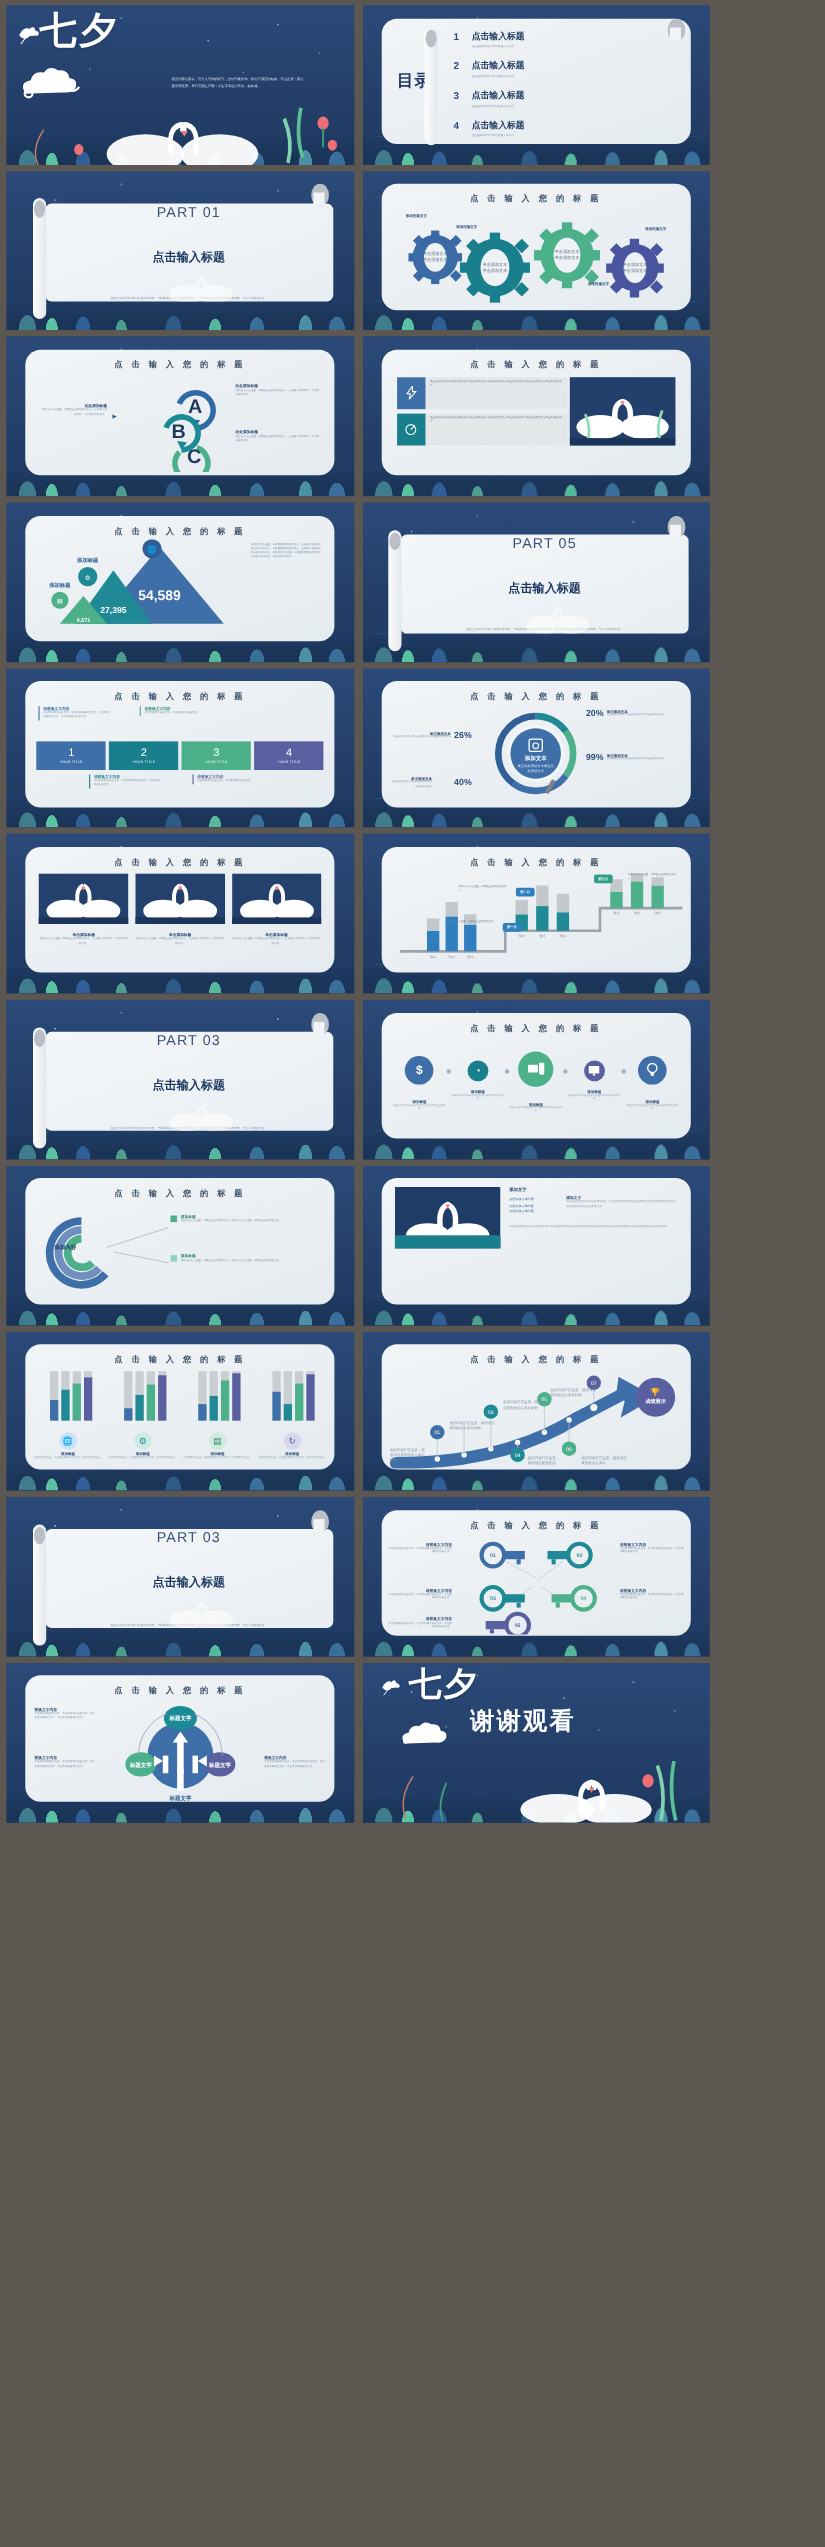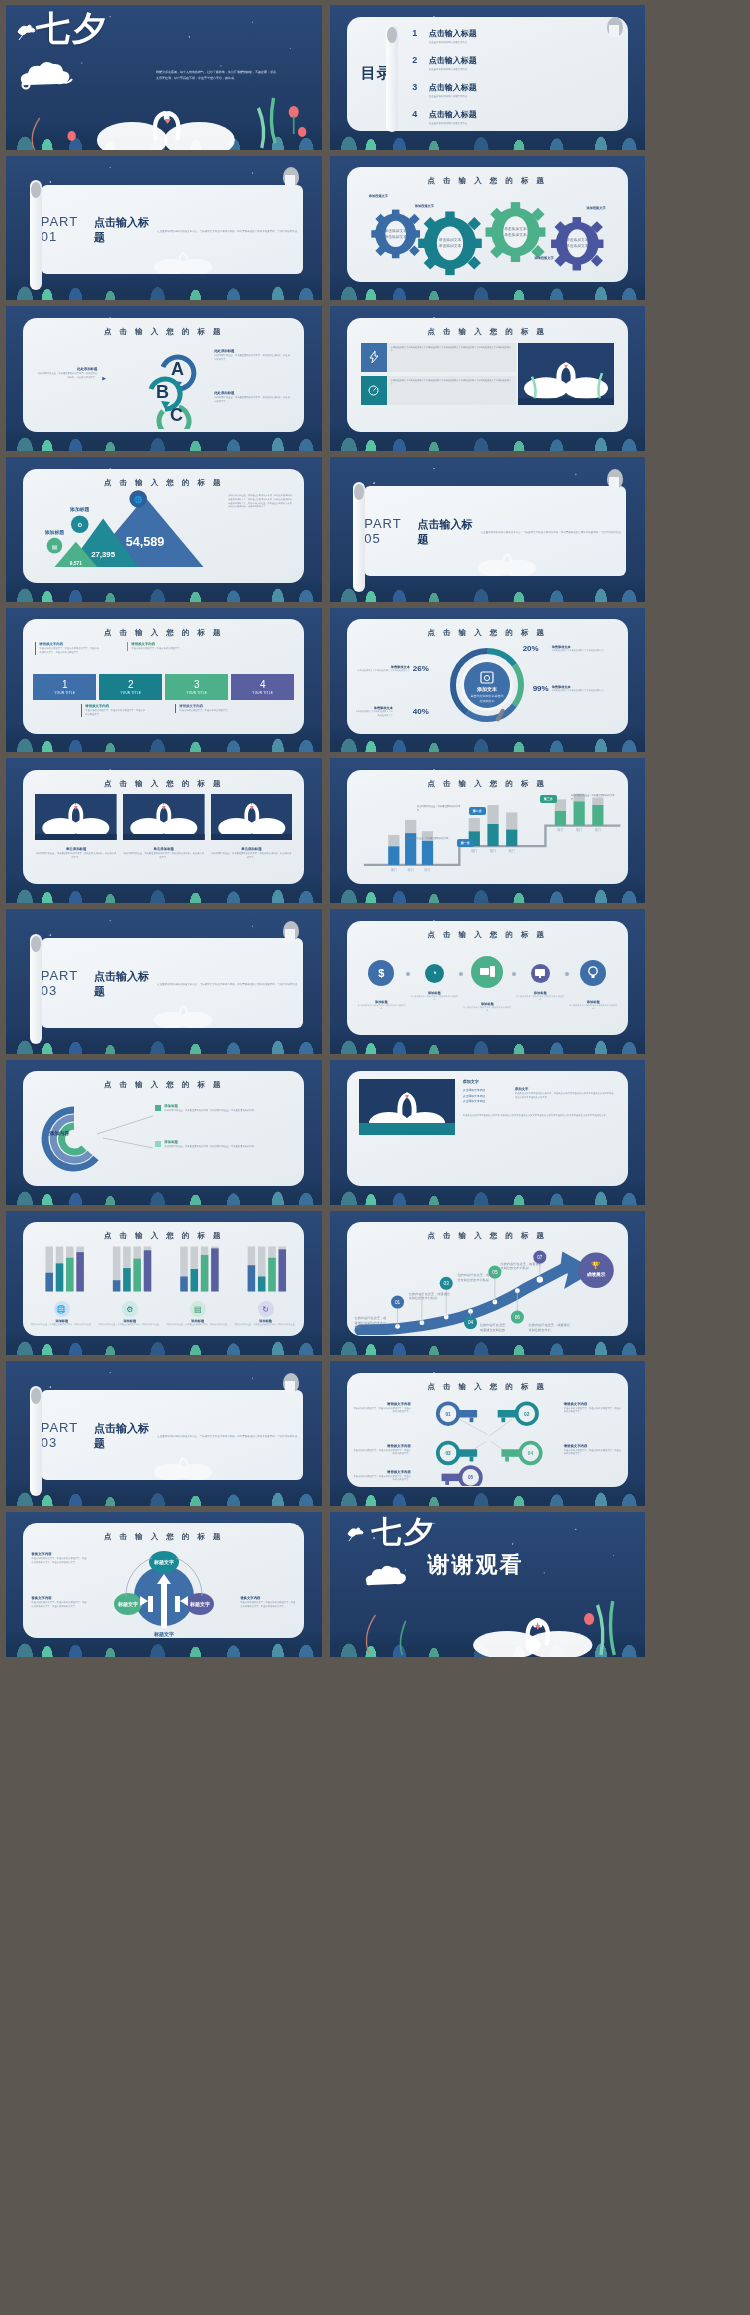--- a/index.html
+++ b/index.html
@@ -65,21 +65,21 @@
     letter-spacing:3px;
     font-weight:700;
     padding-top:9px;
   }
 
   
   .scroll-card{
     position:absolute; left:11%; right:6%; top:20%; bottom:18%;
     background:linear-gradient(160deg,#f4f7f9,#e8eef3);
     border-radius:6px; z-index:3;
-    display:flex;align-items:center;justify-content:space-between;
+    display:flex;flex-direction:column;align-items:center;justify-content:space-between;
   }
   .roll-l{ position:absolute; left:7.5%; top:17%; bottom:7%; width:12px;
     background:linear-gradient(90deg,#fdfdfd,#e3e8ec); border-radius:7px; z-index:4;}
   .roll-l::before{content:"";position:absolute;left:1px;top:2px;width:10px;height:16px;border-radius:50%;
     background:#b9bfc4;}
   .roll-r{ position:absolute; right:7%; top:8%; width:16px;height:20px;
     background:#b9bfc4;border-radius:50% 50% 45% 45%;z-index:4;}
   .roll-r::after{content:"";position:absolute;left:2px;top:8px;width:10px;height:12px;background:#f1f4f6;}
   .part-big{ font-size:13px; color:#3a5378; letter-spacing:1px; }
   .part-zh{ font-size:11px; color:#1e3a62; font-weight:700; margin-top:2px; }
@@ -460,21 +460,21 @@
               <rect x="0" y="0" width="4" height="14" rx="2" fill="#7d8288" transform="rotate(30)"></rect>
             </g>
         </svg>
         <div style="position:absolute;left:8px;top:26px;width:74px;text-align:right;display:flex;align-items:center;gap:3px;justify-content:flex-end">
           <div>
               <div class="pct-h">单击添加文本</div>
             <div class="pct-p">单击此处添加文字单击此处添加文字单击此处添加文字</div>
             </div>
           <span class="pct">26%</span>
         </div>
-        <div style="position:absolute;right:6px;top:6px;display:flex;align-items:center;gap:13px">
+        <div style="position:absolute;right:6px;top:6px;display:flex;align-items:center;gap:3px">
           <span class="pct">20%</span>
           <div style="width:70px">
               <div class="pct-h">单击添加文本</div>
             <div class="pct-p">单击此处添加文字单击此处添加文字单击此处添加文字</div>
             </div>
         </div>
         <div style="position:absolute;right:6px;top:46px;display:flex;align-items:center;gap:3px">
           <span class="pct">99%</span>
           <div style="width:70px">
               <div class="pct-h">单击添加文本</div>

